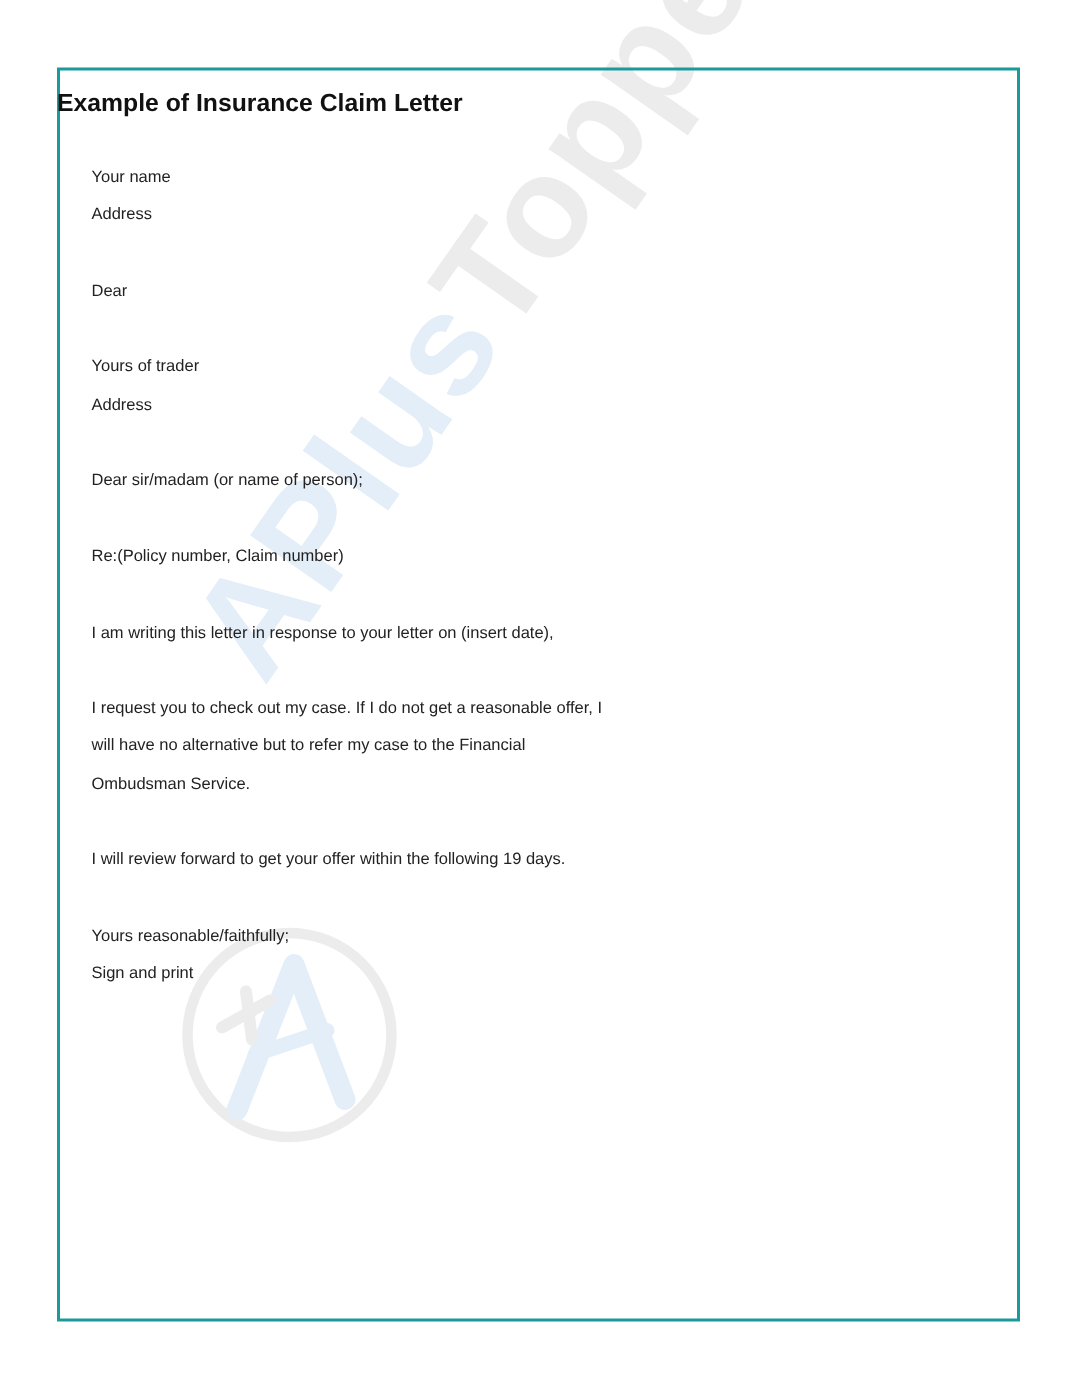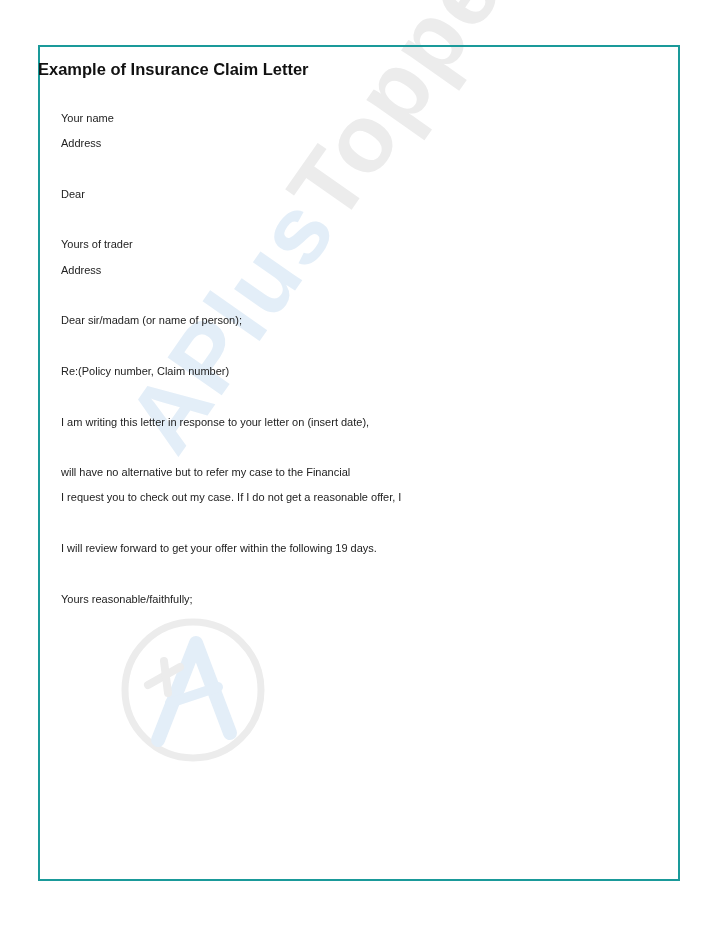--- a/index.html
+++ b/index.html
@@ -123,24 +123,26 @@
   <span class="gap"></span>
   <span class="line">Re:(Policy number, Claim number)</span>
   <span class="gap"></span>
 
   <div>
     <span class="para-line">I am writing this letter in response to your letter on (insert date),</span>
   </div>
   <span class="gap"></span>
 
   <div>
+    <span class="para-line">I request you to check out my case. If I do not get a reasonable offer, I</span>
     <span class="para-line">will have no alternative but to refer my case to the Financial</span>
-    <span class="para-line">I request you to check out my case. If I do not get a reasonable offer, I</span>
+    <span class="para-line">Ombudsman Service.</span>
   </div>
   <span class="gap"></span>
 
   <div>
     <span class="para-line">I will review forward to get your offer within the following 19 days.</span>
   </div>
   <span class="gap"></span>
 
   <span class="line">Yours reasonable/faithfully;</span>
+  <span class="line">Sign and print</span>
 </div>
 
 </body></html>

